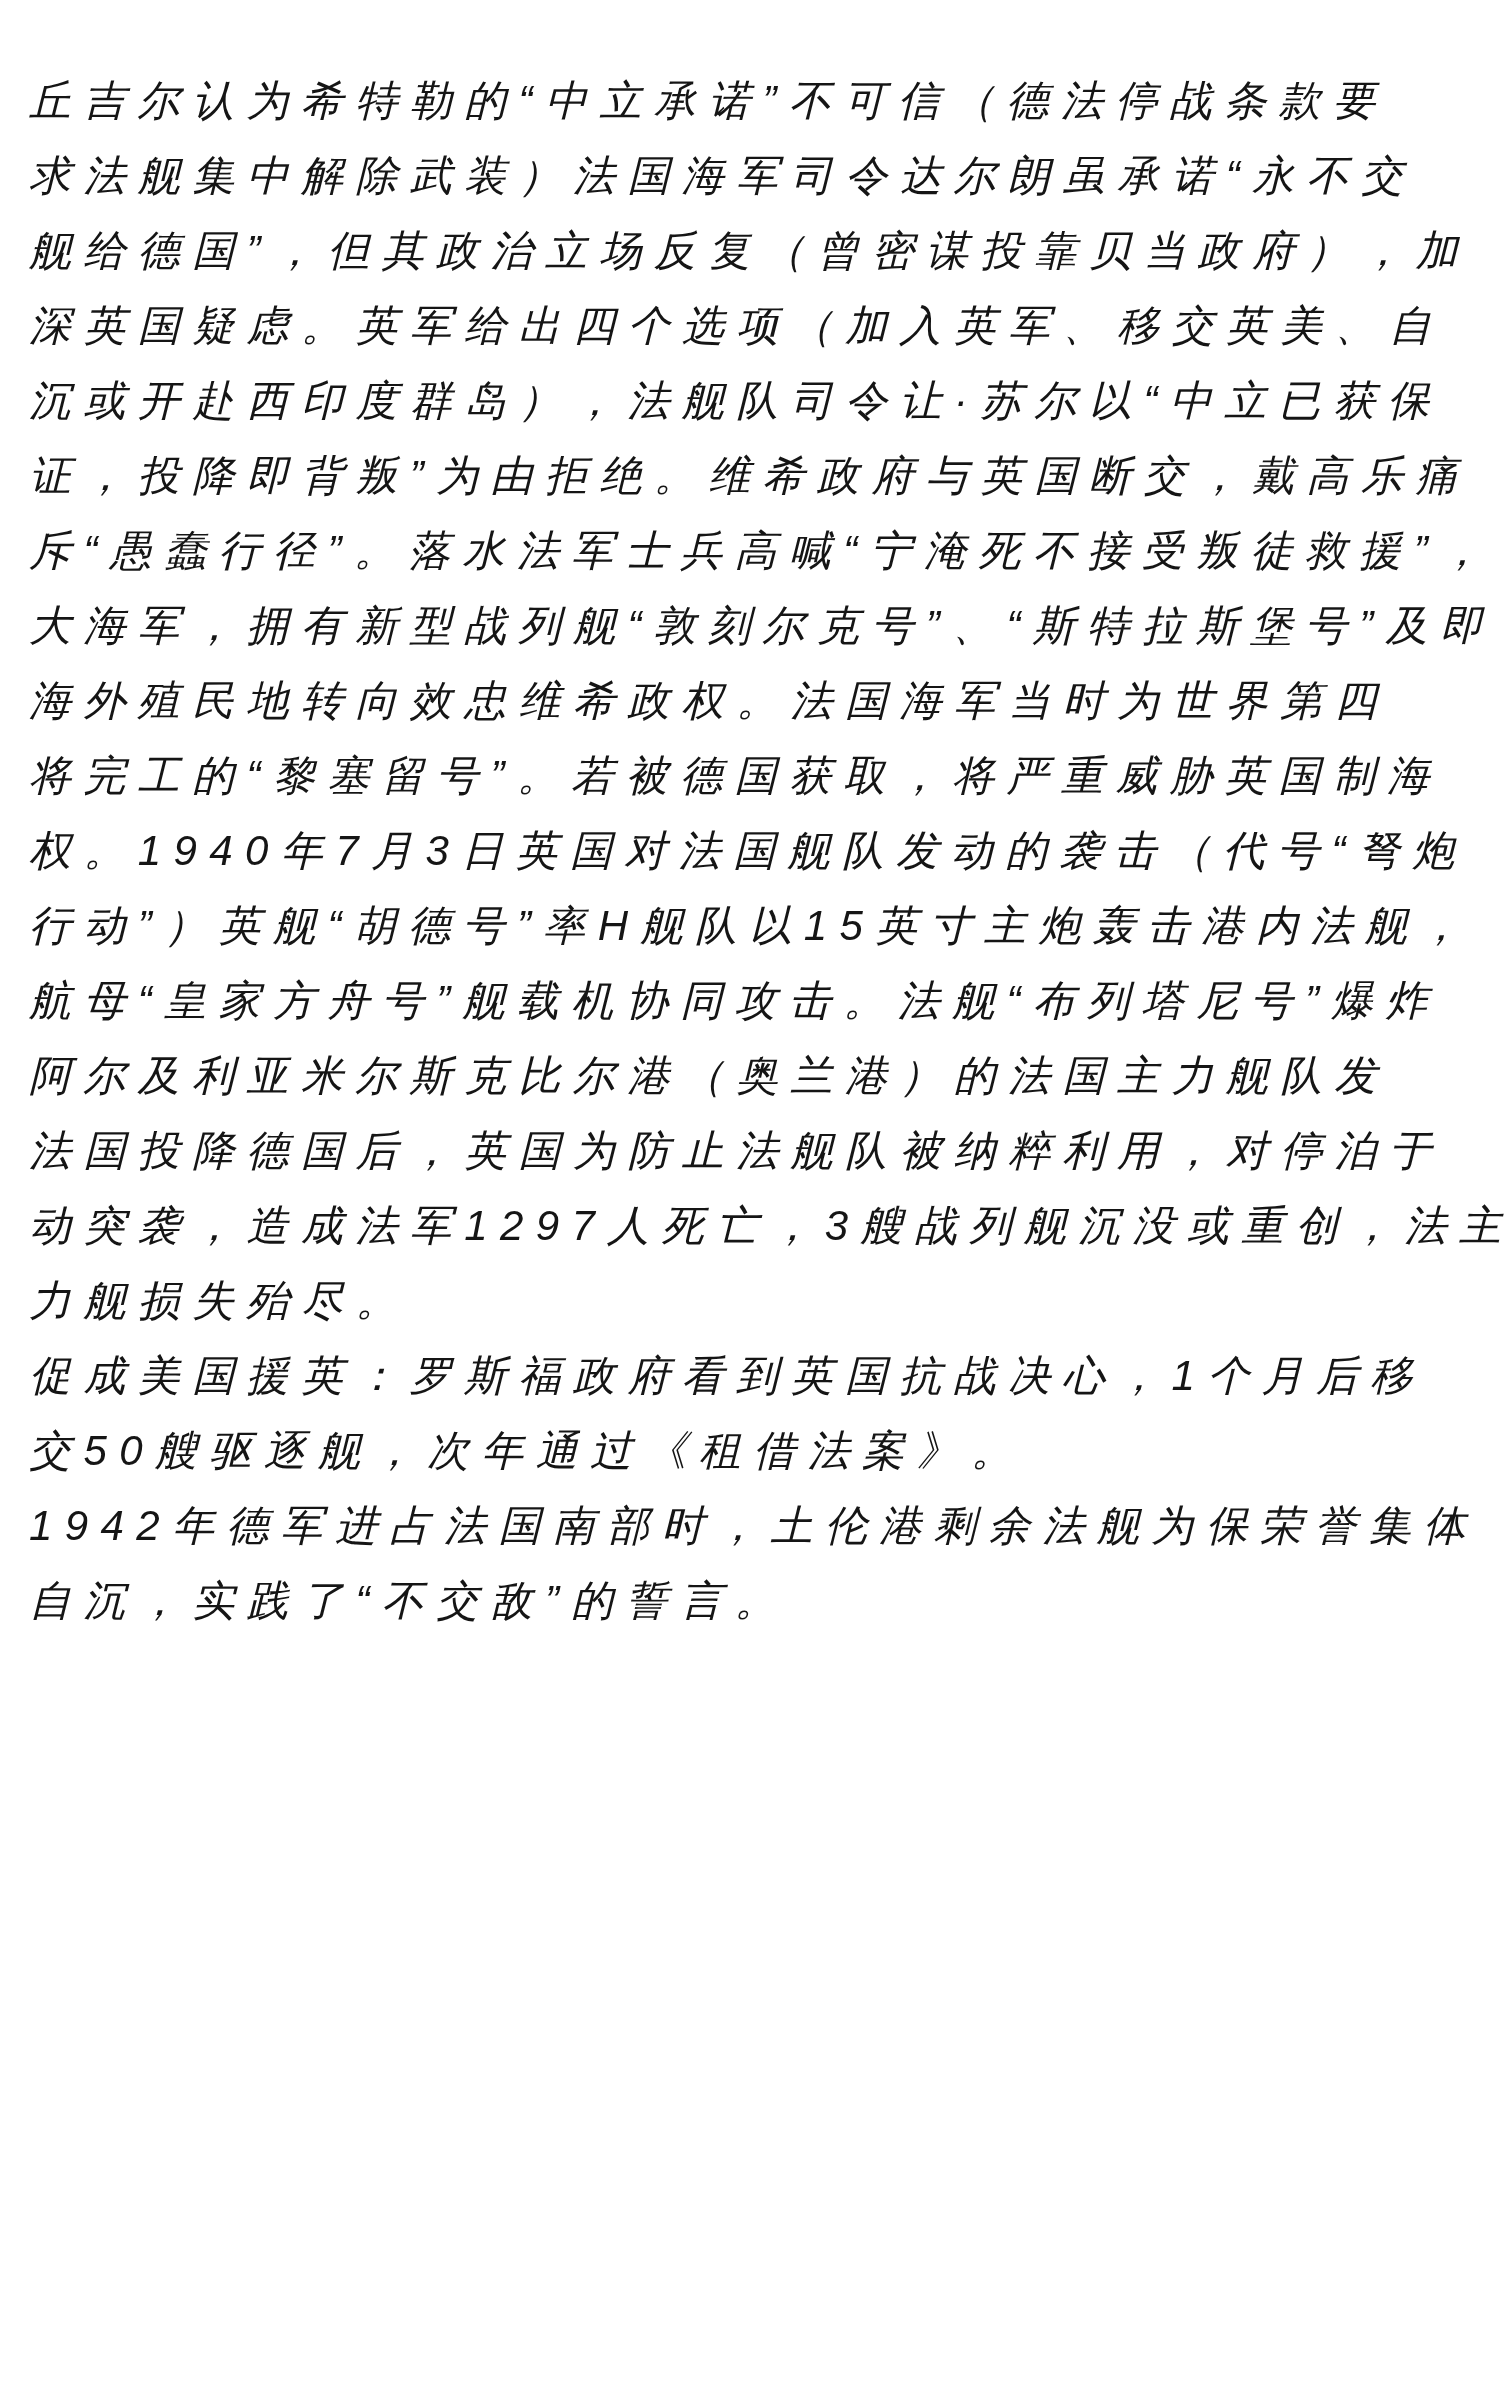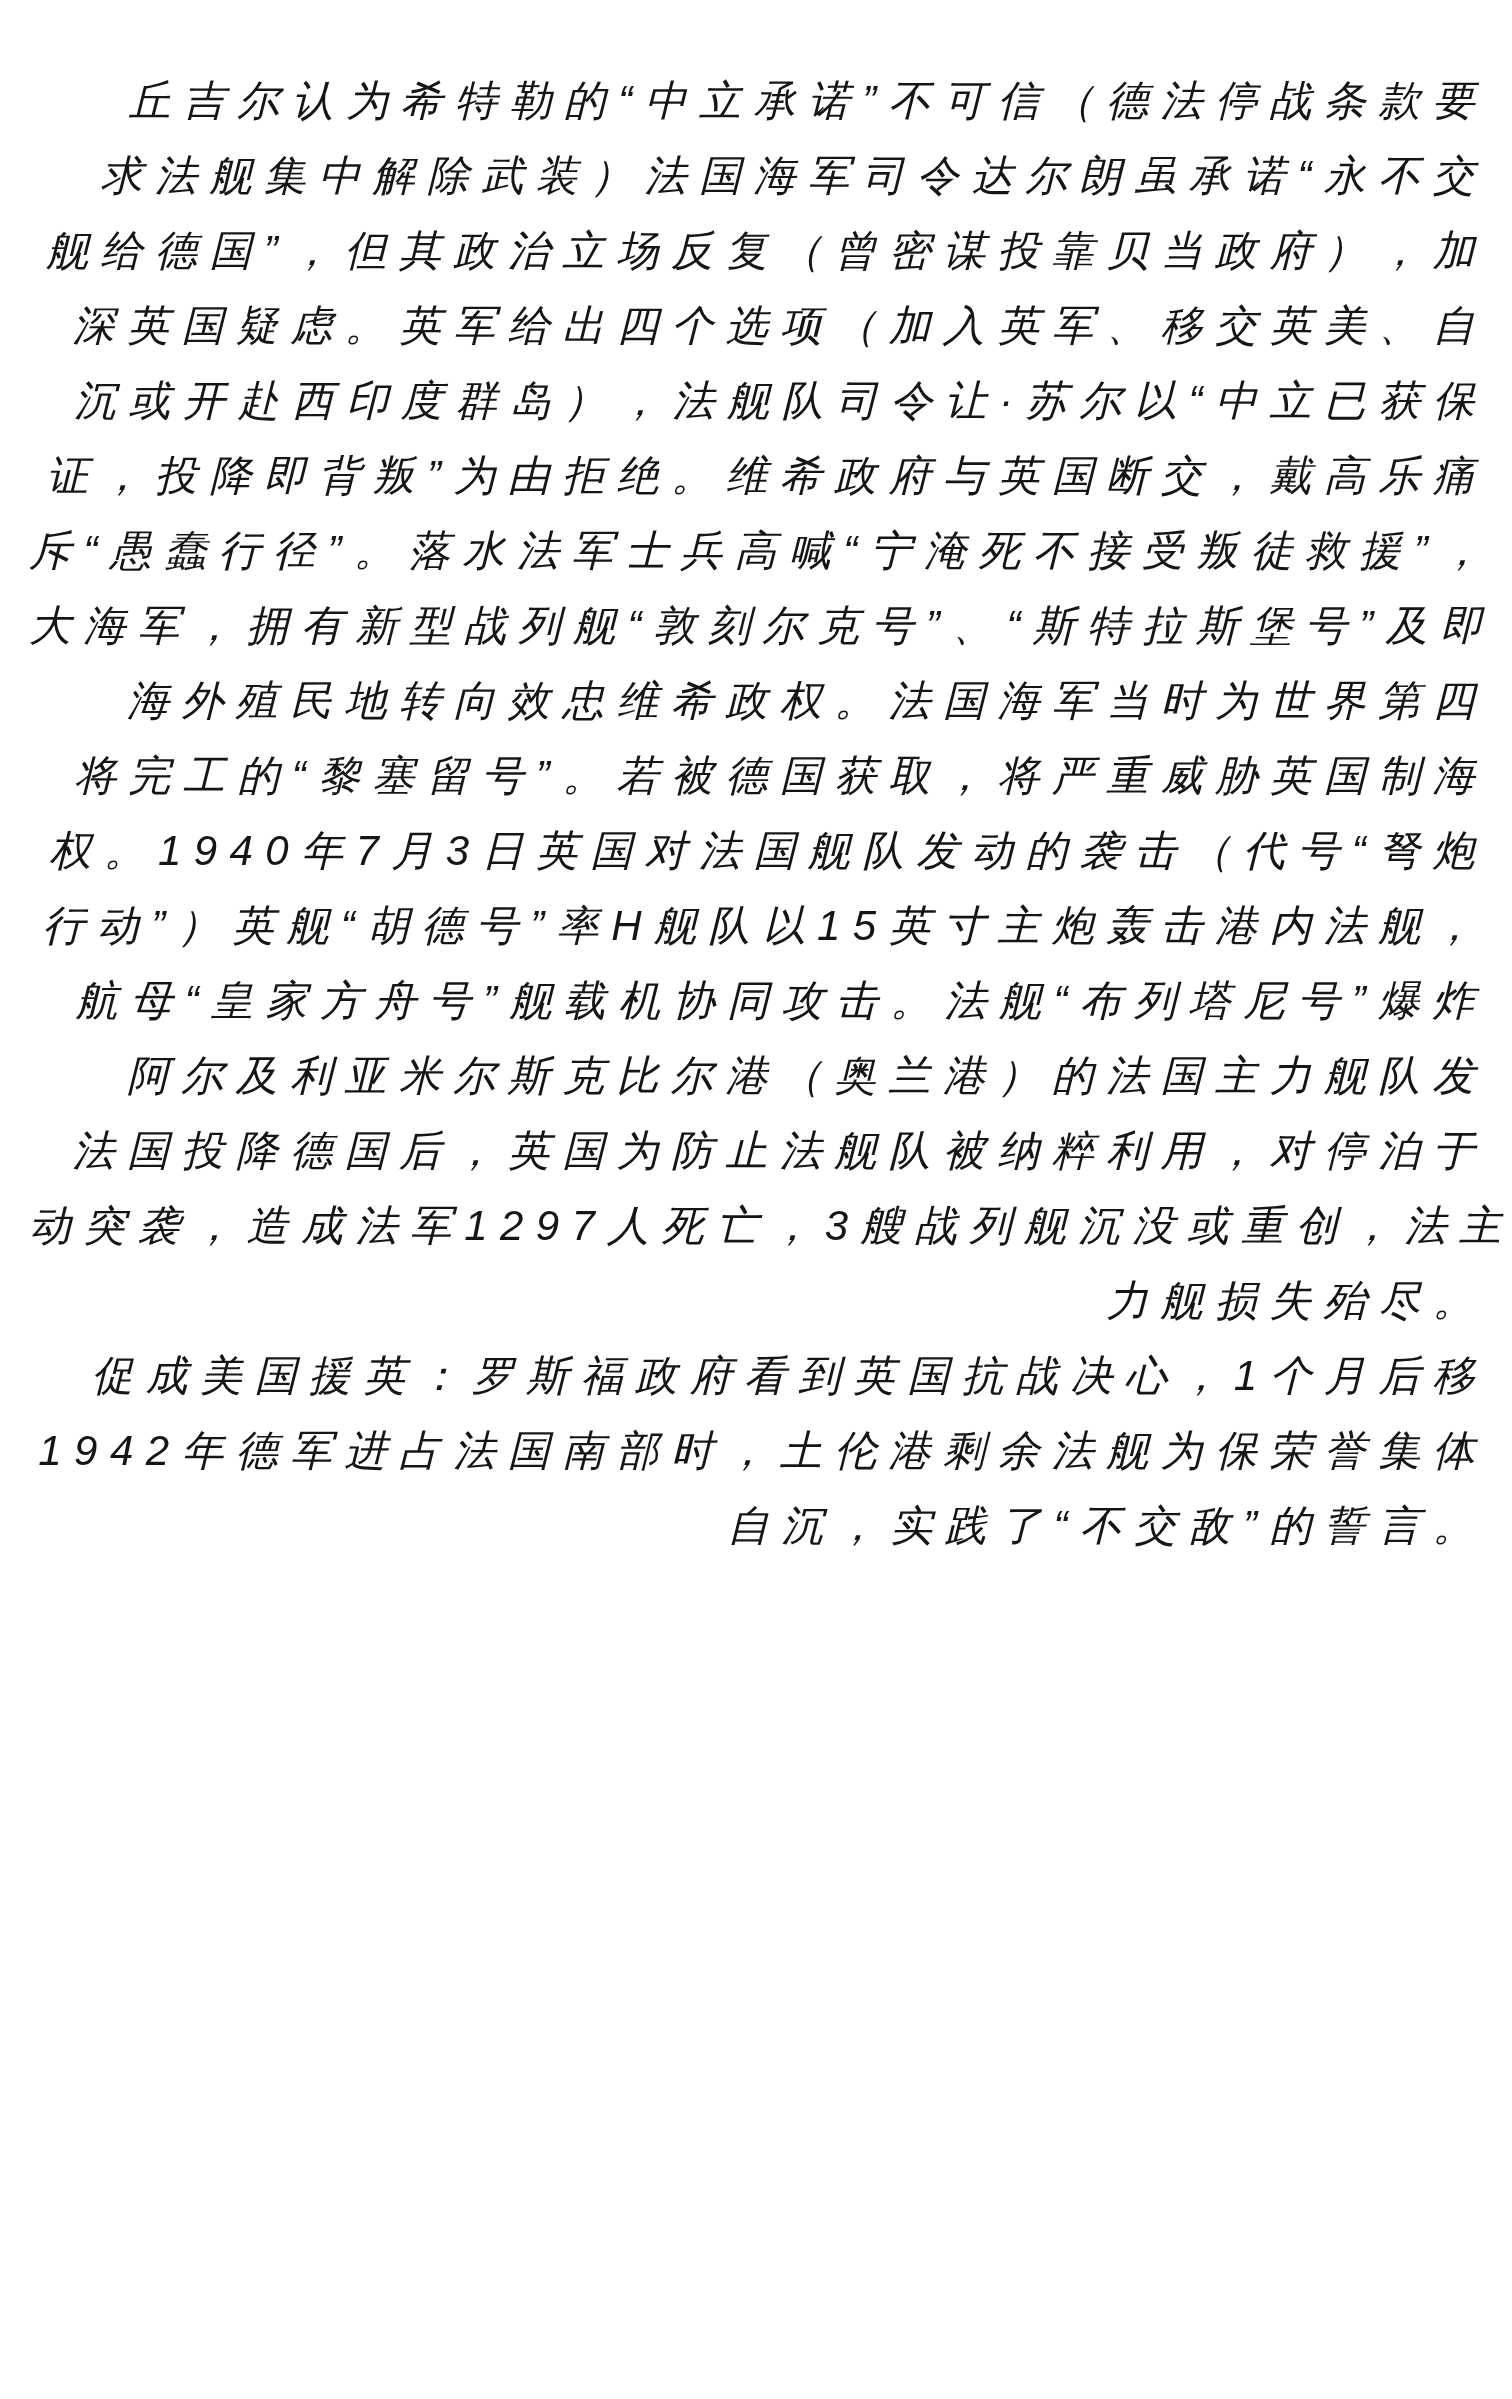--- a/index.html
+++ b/index.html
@@ -22,21 +22,20 @@
     font-family: "Liberation Sans", "DejaVu Sans", sans-serif;
     font-style: italic;
     color: #151515;
     font-size: 42px;
     line-height: 75px;
     letter-spacing: 12.4px;
     white-space: nowrap;
   }
   .text-line {
     height: 75px;
-    text-align: right;
   }
 </style>
 </head>
 <body>
 
 <div class="page">
   <div class="text-block">
     <div class="text-line">丘吉尔认为希特勒的“中立承诺”不可信（德法停战条款要</div>
     <div class="text-line">求法舰集中解除武装）法国海军司令达尔朗虽承诺“永不交</div>
     <div class="text-line">舰给德国”，但其政治立场反复（曾密谋投靠贝当政府），加</div>
@@ -48,17 +47,18 @@
     <div class="text-line">海外殖民地转向效忠维希政权。法国海军当时为世界第四</div>
     <div class="text-line">将完工的“黎塞留号”。若被德国获取，将严重威胁英国制海</div>
     <div class="text-line">权。1940年7月3日英国对法国舰队发动的袭击（代号“弩炮</div>
     <div class="text-line">行动”）英舰“胡德号”率H舰队以15英寸主炮轰击港内法舰，</div>
     <div class="text-line">航母“皇家方舟号”舰载机协同攻击。法舰“布列塔尼号”爆炸</div>
     <div class="text-line">阿尔及利亚米尔斯克比尔港（奥兰港）的法国主力舰队发</div>
     <div class="text-line">法国投降德国后，英国为防止法舰队被纳粹利用，对停泊于</div>
     <div class="text-line">动突袭，造成法军1297人死亡，3艘战列舰沉没或重创，法主</div>
     <div class="text-line">力舰损失殆尽。</div>
     <div class="text-line">促成美国援英：罗斯福政府看到英国抗战决心，1个月后移</div>
+    <div class="text-line">交50艘驱逐舰，次年通过《租借法案》。</div>
     <div class="text-line">1942年德军进占法国南部时，土伦港剩余法舰为保荣誉集体</div>
     <div class="text-line">自沉，实践了“不交敌”的誓言。</div>
   </div>
 </div>
 
 
 </body></html>

